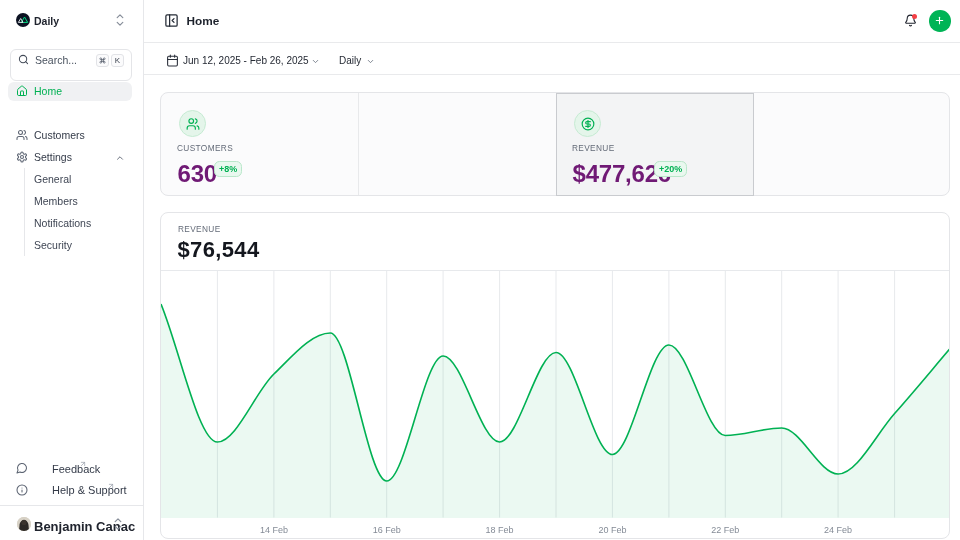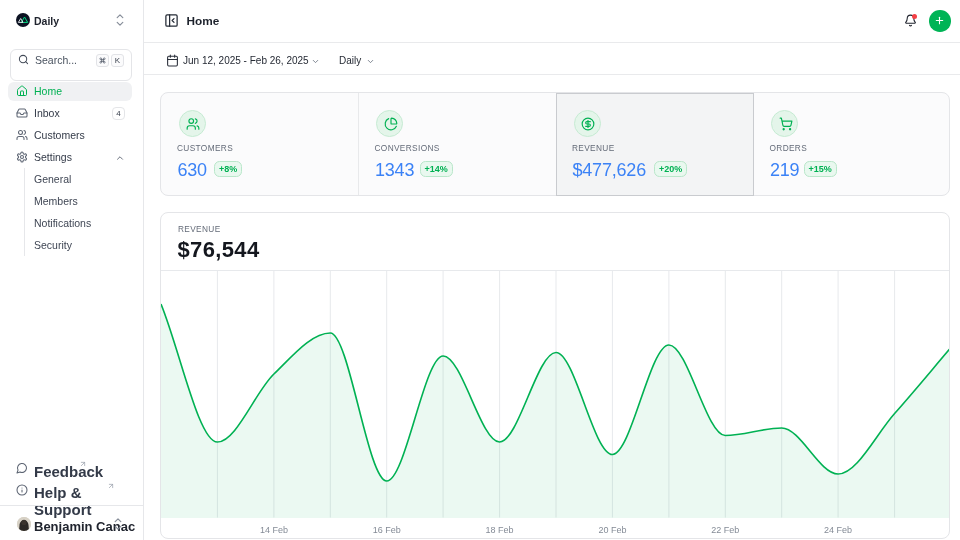--- a/index.html
+++ b/index.html
@@ -15,37 +15,37 @@
 .search-txt{position:absolute;left:24px;top:4px;font-size:10.5px;color:#49525f}
 .kbd{position:absolute;top:3.5px;width:13px;height:13px;border:1px solid #e2e3e7;border-radius:3px;background:#fbfbfc;color:#3c434f;font-size:8px;font-weight:500;text-align:center;line-height:12px}
 .mi{position:absolute;left:8px;width:124px;height:19px;border-radius:6px}
 .mi .lbl{position:absolute;left:26px;top:3.5px;font-size:10.5px;font-weight:500;color:#333a48}
 .mi.active{background:#f0f1f3}
 .mi.active .lbl{color:#00b153}
 .mi .ic{position:absolute;left:8px;top:3.5px;width:12px;height:12px}
 .sub .lbl{left:26px}
 .badge4{position:absolute;left:104px;top:3px;width:13px;height:13px;border:1px solid #e4e5e8;border-radius:4px;background:#fff;font-size:8px;color:#373e4b;text-align:center;line-height:12px}
 .subline{position:absolute;left:23.5px;top:168px;width:1px;height:88px;background:#e6e7ea}
-.foot-lbl{position:absolute;left:34px;font-size:15px;font-weight:700;color:#333a48}
+.foot-lbl{position:absolute;left:52px;font-size:11px;font-weight:400;color:#333a48}
 
 #topbar{position:absolute;left:144px;top:0;width:816px;height:42.5px;border-bottom:1px solid #e9eaec;background:#fff}
 #toolbar{position:absolute;left:144px;top:42.5px;width:816px;height:32px;border-bottom:1px solid #e9eaec;background:#fff}
 .home-title{position:absolute;left:186.5px;top:13.5px;font-size:11.8px;font-weight:700;color:#1d222c}
 .plusbtn{position:absolute;left:929px;top:10px;width:21.5px;height:21.5px;border-radius:50%;background:#00b456}
 .date-txt{position:absolute;left:183px;top:54.5px;font-size:10px;font-weight:500;color:#252a34}
 .daily-txt{position:absolute;left:339px;top:54.5px;font-size:10px;font-weight:500;color:#252a34}
 
 #stats{position:absolute;left:160px;top:92px;width:790px;height:104px;border:1px solid #e4e5e8;border-radius:8px;background:#fbfbfc}
 .vdiv{position:absolute;top:0;width:1px;height:102px;background:#e8e9eb}
 #revcell{position:absolute;left:394.5px;top:-0.5px;width:198.5px;height:103.5px;background:#f3f4f5;border:1px solid #c9cbcf}
 .cell{position:absolute;top:0;height:102px}
 .icirc{position:absolute;left:17.5px;top:16.5px;width:27px;height:27px;border-radius:50%;background:#e4f5ea;border:1px solid #c6ebd3}
 .icirc svg{position:absolute;left:6.5px;top:6.5px}
 .slabel{position:absolute;left:16px;top:49.5px;font-size:8.3px;font-weight:500;letter-spacing:.35px;color:#646b78}
-.sval{position:absolute;left:16.5px;top:66.5px;font-size:18px;font-weight:400;letter-spacing:-.2px;color:#3b82f6}
+.sval{position:absolute;left:16.5px;top:66.5px;font-size:24px;font-weight:700;letter-spacing:-.2px;color:#701a75}
 .sbadge{position:absolute;top:67.5px;height:16px;border:1px solid #b9e7ca;border-radius:5.5px;background:#e9f8ef;color:#00b153;font-size:9px;font-weight:600;line-height:14.5px;padding:0 4px}
 
 #chart{position:absolute;left:160px;top:212px;width:790px;height:327px;border:1px solid #e4e5e8;border-radius:8px;background:#fff}
 .c-label{position:absolute;left:17px;top:10.5px;font-size:8.3px;font-weight:500;letter-spacing:.35px;color:#646b78}
 .c-val{position:absolute;left:16.5px;top:24px;font-size:22px;font-weight:700;letter-spacing:.35px;color:#14171e}
 </style>
 </head>
 <body>
 <div id="page">
 
@@ -74,28 +74,20 @@
           </svg></div>
     <div class="kbd" style="left:100px">K</div>
   </div>
 
   <div class="mi active" style="top:81.5px">
     <svg class="ic" viewBox="0 0 24 24" fill="none" stroke="#00b153" stroke-width="2" stroke-linecap="round" stroke-linejoin="round">
           <path d="M15 21v-8a1 1 0 0 0-1-1h-4a1 1 0 0 0-1 1v8"></path>
           <path d="M3 10a2 2 0 0 1 .709-1.528l7-5.999a2 2 0 0 1 2.582 0l7 5.999A2 2 0 0 1 21 10v9a2 2 0 0 1-2 2H5a2 2 0 0 1-2-2z"></path>
         </svg>
     <div class="lbl">Home</div>
-  </div>
-  <div class="mi" style="top:103.5px">
-    <svg class="ic" viewBox="0 0 24 24" fill="none" stroke="#5d6573" stroke-width="2.1" stroke-linecap="round" stroke-linejoin="round">
-          <polyline points="22 12 16 12 14 15 10 15 8 12 2 12"></polyline>
-          <path d="M5.45 5.11 2 12v6a2 2 0 0 0 2 2h16a2 2 0 0 0 2-2v-6l-3.45-6.89A2 2 0 0 0 16.76 4H7.24a2 2 0 0 0-1.79 1.11z"></path>
-        </svg>
-    <div class="lbl">Inbox</div>
-    <div class="badge4">4</div>
   </div>
   <div class="mi" style="top:125.5px">
     <svg class="ic" viewBox="0 0 24 24" fill="none" stroke="#5d6573" stroke-width="2.1" stroke-linecap="round" stroke-linejoin="round">
           <path d="M16 21v-2a4 4 0 0 0-4-4H6a4 4 0 0 0-4 4v2"></path>
           <circle cx="9" cy="7" r="4"></circle>
           <path d="M22 21v-2a4 4 0 0 0-3-3.87"></path>
           <path d="M16 3.13a4 4 0 0 1 0 7.75"></path>
         </svg>
     <div class="lbl">Customers</div>
   </div>
@@ -203,54 +195,31 @@
             <path d="M16 21v-2a4 4 0 0 0-4-4H6a4 4 0 0 0-4 4v2"></path>
             <circle cx="9" cy="7" r="4"></circle>
             <path d="M22 21v-2a4 4 0 0 0-3-3.87"></path>
             <path d="M16 3.13a4 4 0 0 1 0 7.75"></path>
           </svg>
         </div>
     <div class="slabel">CUSTOMERS</div>
     <div class="sval">630</div>
     <div class="sbadge" style="left:53px">+8%</div>
   </div>
-  <div class="cell" style="left:197.5px;width:197px">
-    <div class="icirc">
-          <svg width="14" height="14" viewBox="0 0 24 24" fill="none" stroke="#00b153" stroke-width="2" stroke-linecap="round" stroke-linejoin="round">
-            <path d="M21 12c.552 0 1.005-.449.95-.998a10 10 0 0 0-8.953-8.951c-.55-.055-.998.398-.998.95v8a1 1 0 0 0 1 1z"></path>
-            <path d="M21.21 15.89A10 10 0 1 1 8 2.83"></path>
-          </svg>
-        </div>
-    <div class="slabel">CONVERSIONS</div>
-    <div class="sval">1343</div>
-    <div class="sbadge" style="left:61px">+14%</div>
-  </div>
   <div class="cell" style="left:395px;width:197px">
     <div class="icirc">
           <svg width="14" height="14" viewBox="0 0 24 24" fill="none" stroke="#00b153" stroke-width="2" stroke-linecap="round" stroke-linejoin="round">
             <circle cx="12" cy="12" r="10"></circle>
             <path d="M16 8h-6a2 2 0 1 0 0 4h4a2 2 0 1 1 0 4H8"></path>
             <path d="M12 18V6"></path>
           </svg>
         </div>
     <div class="slabel">REVENUE</div>
     <div class="sval">$477,626</div>
     <div class="sbadge" style="left:98px">+20%</div>
-  </div>
-  <div class="cell" style="left:592.5px;width:197px">
-    <div class="icirc">
-          <svg width="14" height="14" viewBox="0 0 24 24" fill="none" stroke="#00b153" stroke-width="2" stroke-linecap="round" stroke-linejoin="round">
-            <circle cx="8" cy="21" r="1"></circle>
-            <circle cx="19" cy="21" r="1"></circle>
-            <path d="M2.05 2.05h2l2.66 12.42a2 2 0 0 0 2 1.58h9.78a2 2 0 0 0 1.95-1.57l1.65-7.43H5.12"></path>
-          </svg>
-        </div>
-    <div class="slabel">ORDERS</div>
-    <div class="sval">219</div>
-    <div class="sbadge" style="left:50px">+15%</div>
   </div>
 </div>
 
 <div id="chart">
   <div class="c-label">REVENUE</div>
   <div class="c-val">$76,544</div>
   <svg width="788" height="325" viewBox="0 0 788 325" style="position:absolute;left:0;top:0">
     <g stroke="#e7e9ec" stroke-width="1">
       <line x1="0" y1="57.5" x2="788" y2="57.5"></line>
       <line x1="56.4" y1="58" x2="56.4" y2="304.5"></line>

